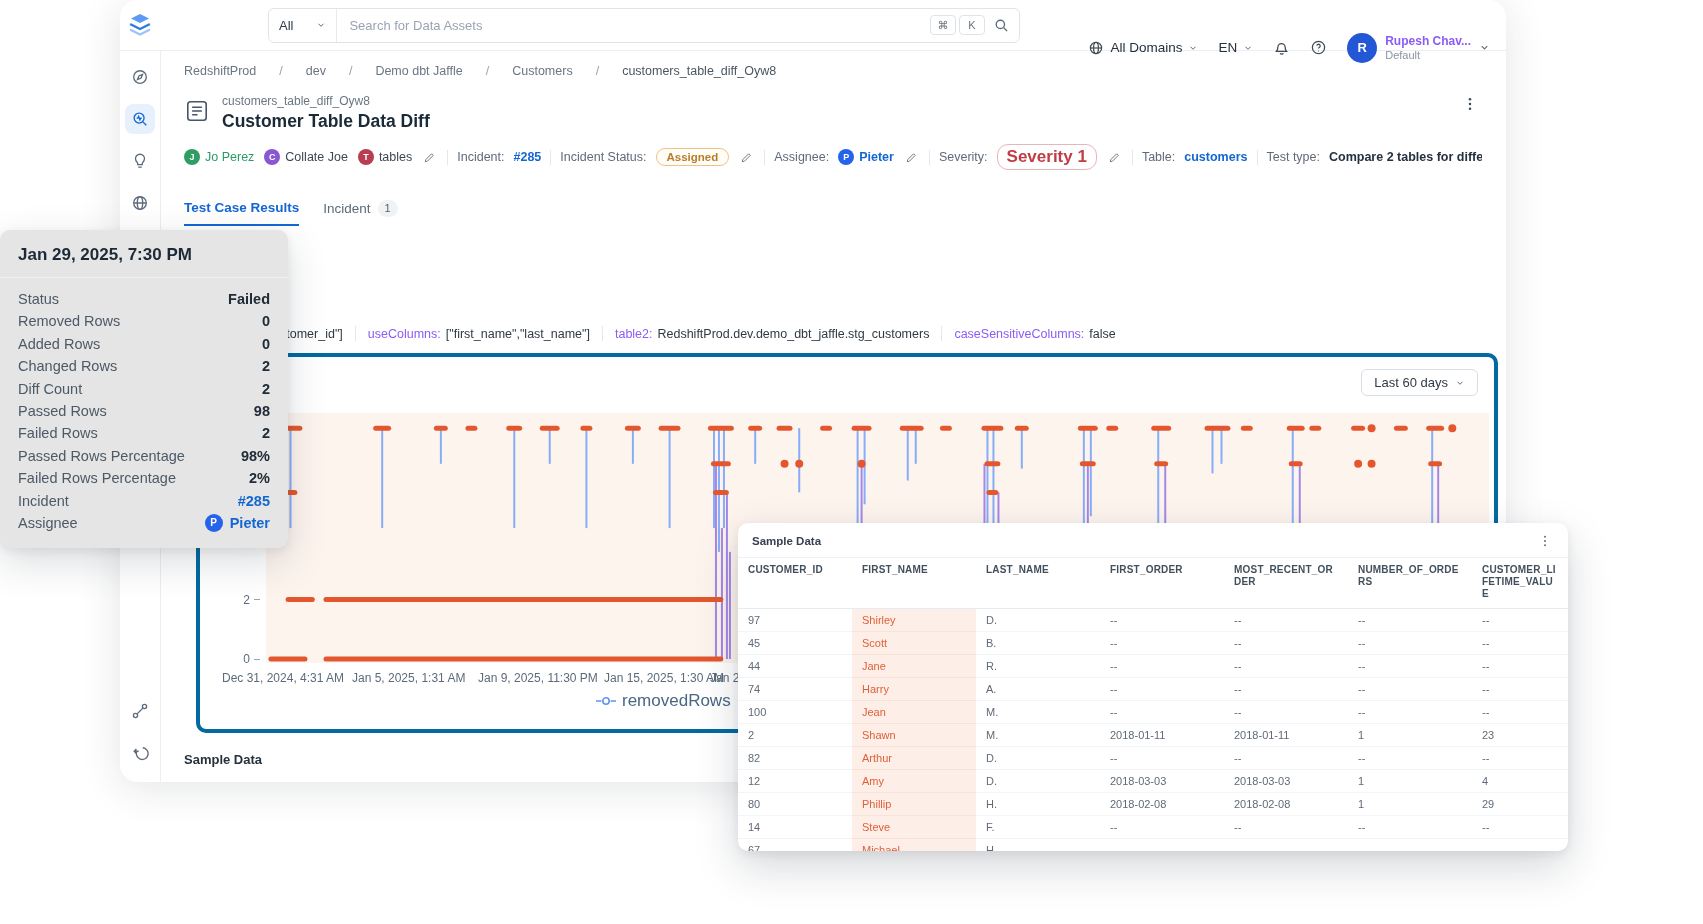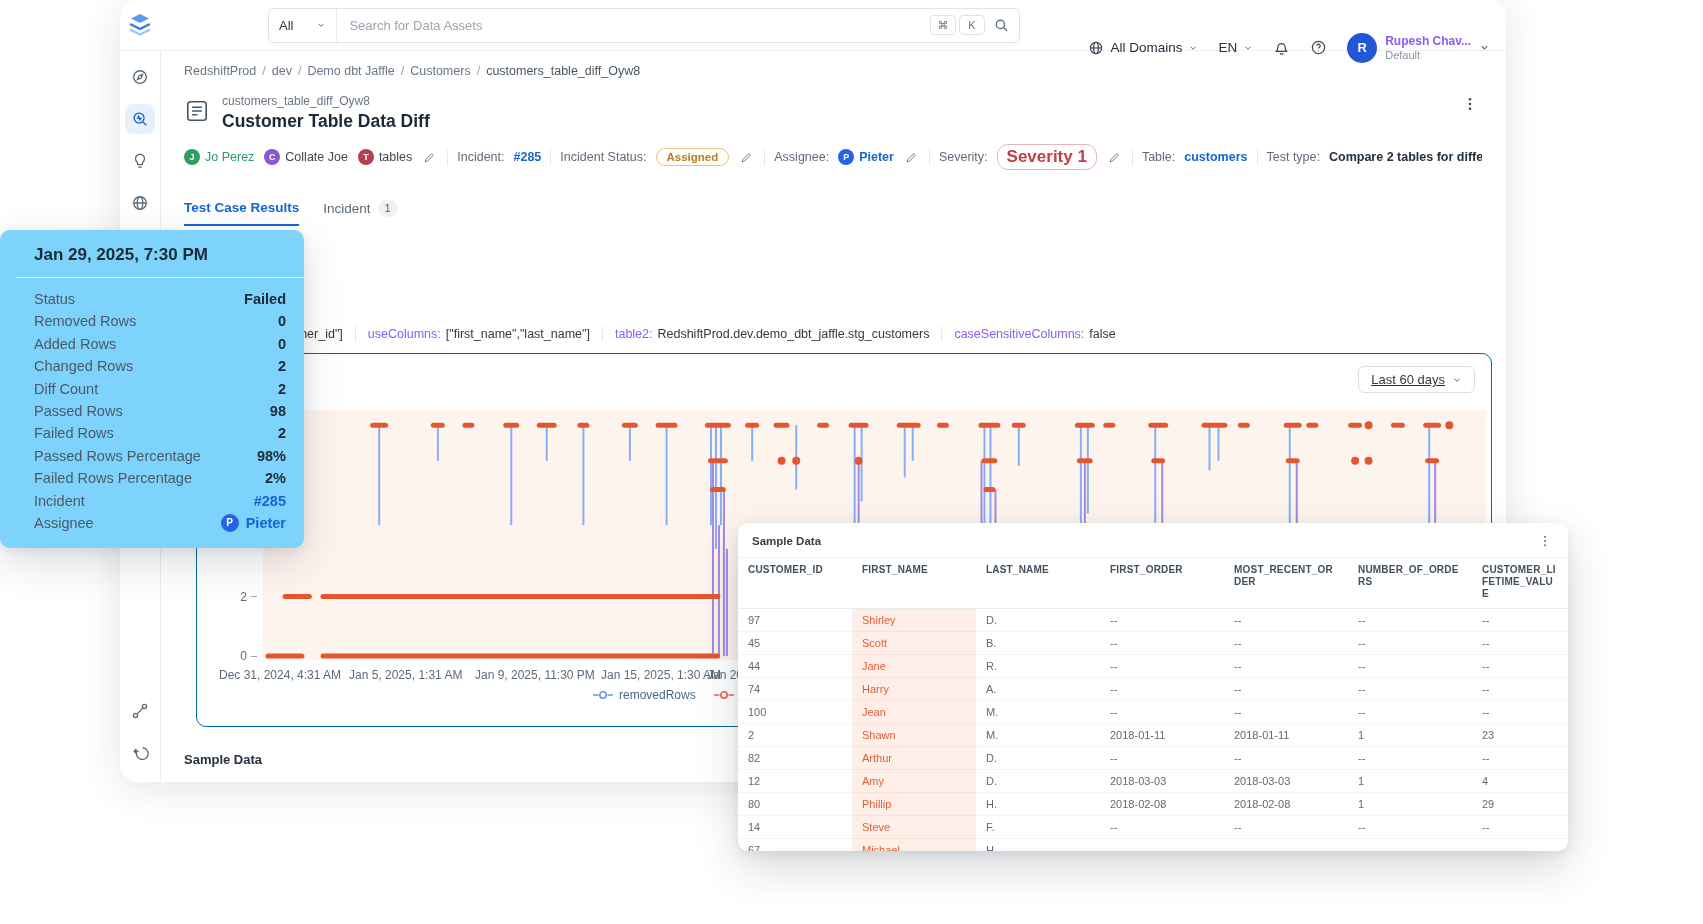--- a/index.html
+++ b/index.html
@@ -42,21 +42,21 @@
   .sidebar{position:absolute;left:0;top:50px;bottom:0;width:40px;border-right:1px solid #edeef2;
            display:flex;flex-direction:column;align-items:center;padding:12px 0 14px;gap:12px;background:#fff;z-index:4;}
   .side-group{display:flex;flex-direction:column;gap:12px;align-items:center;}
   .side-spacer{flex:1;}
   .side-icon{width:30px;height:30px;border-radius:8px;display:flex;align-items:center;justify-content:center;
              color:#5d6b7a;cursor:pointer;}
   .side-icon.active{background:#e7f0fd;color:#1467d3;}
 
   
   .main{position:absolute;left:40px;top:50px;right:0;bottom:0;overflow:hidden;}
-  .breadcrumb{padding:14px 0 0 24px;font-size:12.5px;color:#6a7683;display:flex;gap:6px;white-space:nowrap;}
+  .breadcrumb{padding:14px 0 0 24px;font-size:12.5px;color:#6a7683;display:flex;gap:23px;white-space:nowrap;}
   .crumb{cursor:pointer;}
   .crumb:last-child{color:#4a5663;}
   .crumb-sep{color:#9aa4b0;}
 
   .entity-head{display:flex;align-items:flex-start;gap:12px;margin:16px 26px 0 24px;}
   .entity-icon{color:#45566b;margin-top:4px;display:flex;}
   .entity-sub{font-size:12px;color:#6a7683;}
   .entity-title{font-size:17.5px;font-weight:700;color:#1b2a38;margin-top:3px;}
   .icon-btn{background:none;border:none;padding:2px;display:flex;align-items:center;color:#6a7683;cursor:pointer;}
   .kebab{margin-left:auto;color:#3e4a56;}
@@ -81,42 +81,42 @@
   .tab.active{color:#1467d3;font-weight:600;border-bottom:2px solid #1467d3;}
   .tab-badge{background:#f0f2f4;border-radius:9px;padding:0 7px;font-size:11px;line-height:17px;color:#56616e;}
 
   .params{display:flex;align-items:center;gap:12px;margin:100px 24px 0;font-size:12.5px;white-space:nowrap;overflow:hidden;}
   .param-fragment{margin-left:96px;}
   .param-pair{display:flex;gap:5px;align-items:center;}
   .param-label{color:#8b5cf6;}
   .param-value{color:#2f3a45;font-weight:500;}
 
   
-  .chart-card{position:absolute;left:36px;top:303px;width:1294px;height:372px;border:1px solid #0369a1;
-              border-radius:10px;background:#fff;text-decoration:underline;}
+  .chart-card{position:absolute;left:36px;top:303px;width:1294px;height:372px;border:4px solid #0369a1;
+              border-radius:10px;background:#fff;}
   .chart-head{display:flex;justify-content:flex-end;padding:12px 16px 0;}
   .range-btn{display:flex;align-items:center;gap:7px;border:1px solid #d9dee4;border-radius:6px;padding:5px 12px;
              font-size:13px;color:#2f3a45;background:#fff;cursor:pointer;}
   .plot{position:absolute;left:66px;top:56px;right:5px;height:250px;background:#fdf4ee;}
   .plot svg{position:absolute;left:0;top:0;width:100%;height:100%;}
   .y-axis{position:absolute;left:0;top:56px;width:60px;height:250px;}
   .ytick{position:absolute;right:0;transform:translateY(-50%);display:flex;align-items:center;gap:4px;
          font-size:12px;color:#5c6b7a;}
   .tickline{width:6px;height:1px;background:#98a4b0;display:inline-block;}
   .x-axis{position:absolute;left:20px;right:5px;top:314px;height:16px;font-size:12px;color:#5c6b7a;}
   .xtick{position:absolute;top:0;white-space:nowrap;}
-  .legend{position:absolute;left:396px;top:334px;display:flex;gap:18px;align-items:center;font-size:12px;}
+  .legend{position:absolute;left:396px;top:334px;display:flex;gap:18px;align-items:center;font-size:17px;}
   .legend-item{display:flex;gap:6px;align-items:center;cursor:pointer;color:#4a6785;}
   .legend-glyph{display:flex;}
 
   .section-title{position:absolute;left:24px;top:702px;font-size:13px;font-weight:700;color:#25313d;}
 
   
-  .tooltip-card{position:absolute;left:0;top:230px;width:288px;background:#7dd3fc;border-radius:10px;
-                box-shadow:0 14px 40px rgba(23,36,52,.16),0 3px 10px rgba(23,36,52,.08);z-index:60;padding-left:16px;}
+  .tooltip-card{position:absolute;left:0;top:230px;width:288px;background:#e5e5e5;border-radius:10px;
+                box-shadow:0 14px 40px rgba(23,36,52,.16),0 3px 10px rgba(23,36,52,.08);z-index:60;}
   .tt-title{padding:15px 18px 12px;font-size:17px;font-weight:700;color:#1d2936;border-bottom:1px solid #eef0f3;}
   .tt-rows{padding:10px 18px 14px;}
   .tt-row{display:flex;justify-content:space-between;align-items:center;line-height:22.4px;font-size:14.5px;}
   .tt-label{color:#4c5966;}
   .tt-value{font-weight:700;color:#202c38;}
   .tt-value.link{color:#1467d3;}
   .tt-assignee{display:flex;align-items:center;gap:7px;color:#1467d3;font-weight:700;cursor:pointer;}
   .tt-avatar{width:18px;height:18px;border-radius:50%;color:#fff;font-size:10px;font-weight:700;
              display:flex;align-items:center;justify-content:center;}
 

